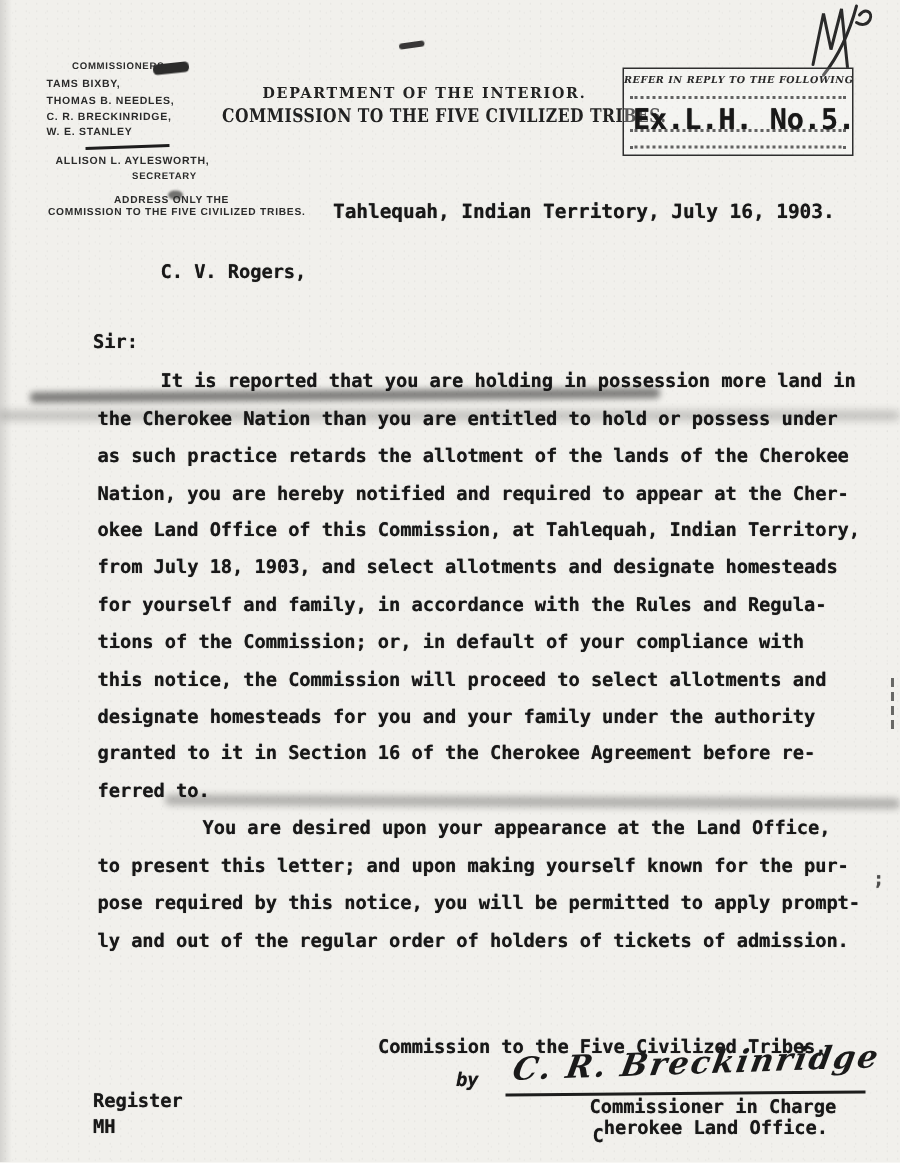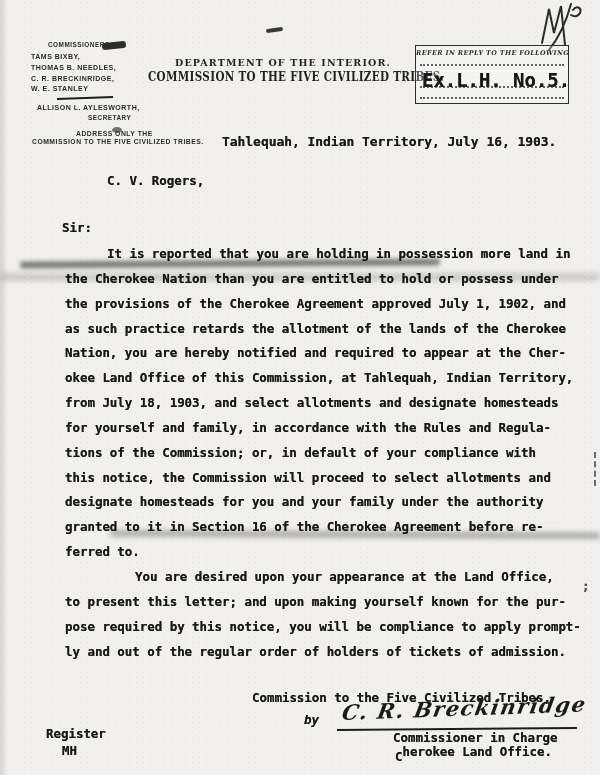--- a/index.html
+++ b/index.html
@@ -113,49 +113,48 @@
   </div>
 
   <div class="abs typed" style="left:222px;top:134px;font-size:13px;">Tahlequah, Indian Territory, July 16, 1903.</div>
 
   <div class="abs typed" style="left:62px;top:173px;margin-left:45px;">C. V. Rogers,</div>
   <div class="abs typed" style="left:62px;top:220px;">Sir:</div>
 
   <div class="abs typed body-text" style="white-space:normal;">
     <div class="bline ind1">It is reported that you are holding in possession more land in</div>
     <div class="bline">the Cherokee Nation than you are entitled to hold or possess under</div>
-    <div class="bline">the provisions of the Cherokee Agreement approved July 1, 1902, and</div>
     <div class="bline">as such practice retards the allotment of the lands of the Cherokee</div>
     <div class="bline">Nation, you are hereby notified and required to appear at the Cher-</div>
     <div class="bline">okee Land Office of this Commission, at Tahlequah, Indian Territory,</div>
     <div class="bline">from July 18, 1903, and select allotments and designate homesteads</div>
     <div class="bline">for yourself and family, in accordance with the Rules and Regula-</div>
     <div class="bline">tions of the Commission; or, in default of your compliance with</div>
     <div class="bline">this notice, the Commission will proceed to select allotments and</div>
     <div class="bline">designate homesteads for you and your family under the authority</div>
     <div class="bline">granted to it in Section 16 of the Cherokee Agreement before re-</div>
     <div class="bline">ferred to.</div>
     <div class="bline ind2">You are desired upon your appearance at the Land Office,</div>
     <div class="bline">to present this letter; and upon making yourself known for the pur-</div>
-    <div class="bline">pose required by this notice, you will be compliance to apply prompt-</div>
+    <div class="bline">pose required by this notice, you will be permitted to apply prompt-</div>
     <div class="bline">ly and out of the regular order of holders of tickets of admission.</div>
   </div>
 
   <div class="smudge" style="left:20px;top:260px;width:420px;height:7px;opacity:.5;filter:blur(2px);transform:rotate(-.4deg);"></div>
   <div class="smudge" style="left:0;top:274px;width:600px;height:6px;opacity:.22;filter:blur(3px);"></div>
   <div class="smudge" style="left:110px;top:531px;width:490px;height:7px;opacity:.28;filter:blur(2.5px);transform:rotate(.3deg);"></div>
 
   <div class="abs" style="left:594px;top:452px;height:34px;border-left:2.5px dashed rgba(45,45,45,.7);"></div>
   <div class="abs typed" style="left:582px;top:578px;opacity:.75;">;</div>
 
   <div class="abs typed" style="left:252px;top:690px;">Commission to the Five Civilized Tribes,</div>
   <div class="abs typed" style="left:304px;top:712px;font-style:italic;">by</div>
   <div class="abs signature" style="left:340px;top:700px;">C. R. Breckinridge</div>
   <div class="rule" style="left:337px;top:728px;width:240px;height:2px;transform:rotate(-.5deg);"></div>
   <div class="abs typed" style="left:393px;top:730px;">Commissioner in Charge</div>
   <div class="abs typed" style="left:395px;top:744px;">
     <span class="dropped">C</span><span>herokee Land Office.</span>
   </div>
 
-  <div class="abs typed" style="left:46px;top:726px;">Register</div>
+  <div class="abs typed" style="left:62px;top:726px;">Register</div>
   <div class="abs typed" style="left:62px;top:743px;">MH</div>
 
 </div>
 
 </body></html>

